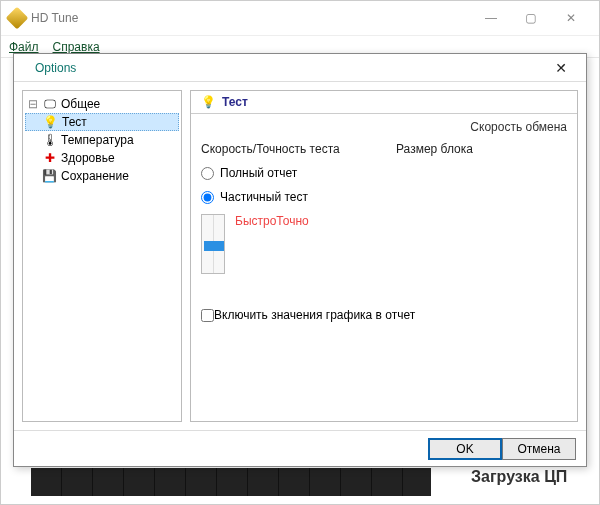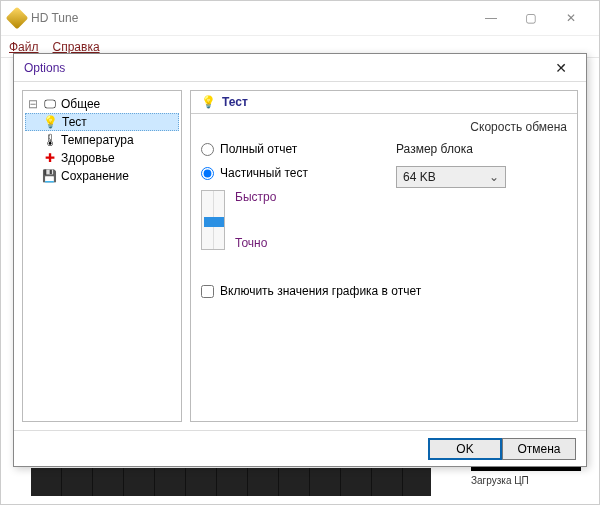--- a/index.html
+++ b/index.html
@@ -4,25 +4,25 @@
 <style>
   * { box-sizing: border-box; font-family: "Segoe UI", Tahoma, sans-serif; font-size: 12px; }
   body { margin: 0; background: #fff; width: 600px; height: 505px; overflow: hidden; position: relative; }
   .main-window { width: 600px; height: 505px; border: 1px solid #ccc; background: #fff; position: relative; }
   .titlebar { height: 30px; background: #fff; display: flex; align-items: center; padding: 17px 8px; border-bottom: 1px solid #eee; }
   .titlebar .app-icon { width: 16px; height: 16px; background: linear-gradient(135deg,#ffd966,#b38600); border-radius: 2px; margin-right: 6px; transform: rotate(45deg); }
   .titlebar .title { color: #777; }
   .titlebar .win-controls { margin-left: auto; display: flex; }
   .titlebar .win-btn { width: 40px; height: 28px; display: flex; align-items: center; justify-content: center; color: #888; }
   .menubar { height: 22px; display: flex; align-items: center; padding: 0 8px; gap: 14px; border-bottom: 1px solid #e6e6e6; }
-  .menubar span { color: #7f1d1d; text-decoration: underline dotted transparent; }
+  .menubar span { color: #14532d; text-decoration: underline dotted transparent; }
   .menubar span u { text-decoration: underline; }
   .dialog { position: absolute; left: 12px; top: 52px; width: 574px; height: 414px; background: #fff; border: 1px solid #888; box-shadow: 2px 2px 8px rgba(0,0,0,.2); z-index: 10; }
   .dialog-title { height: 28px; display: flex; align-items: center; padding: 0 10px; border-bottom: 1px solid #ddd; }
-  .dialog-title .t { font-weight: normal; color: #4c1d95; }
+  .dialog-title .t { font-weight: normal; color: #0f766e; margin-left: 11px; }
   .dialog-title .close { margin-left: auto; width: 30px; text-align: center; color: #222; font-size: 14px; }
   .dialog-body { display: flex; height: calc(100% - 28px - 36px); }
   .tree { width: 160px; border: 1px solid #bbb; margin: 8px; background: #fff; padding: 4px 2px; }
   .tree-item { display: flex; align-items: center; height: 18px; padding: 0 2px; gap: 4px; }
   .tree-item.selected { background: #cde8ff; border: 1px dotted #68a7d9; }
   .tree-indent { width: 12px; display: inline-block; text-align: center; color: #888; }
   .tree-icon { width: 14px; height: 14px; display: inline-flex; align-items: center; justify-content: center; }
   .panel { flex: 1; margin: 8px 8px 8px 0; border: 1px solid #bbb; background: #fff; padding: 4px 10px 10px 10px; position: relative; }
   .panel-title { display: flex; align-items: center; gap: 6px; font-weight: bold; color: #2a2a8a; }
   .panel-title .bulb { color: #e3b200; }
@@ -30,33 +30,33 @@
   .section-label { color: #333; margin-bottom: 8px; text-align: right; }
   .row { display: flex; gap: 24px; }
   .col { flex: 1; }
   .lbl { margin-bottom: 10px; color: #222; }
   .radio { display: flex; align-items: center; gap: 6px; margin-bottom: 10px; }
   .radio input { margin: 0; }
   .slider-box { display: flex; align-items: flex-start; gap: 10px; margin-top: 4px; }
   .slider-frame { width: 24px; height: 60px; border: 1px solid #bbb; position: relative; background: #f7f7f7; }
   .slider-tick { position: absolute; left: 50%; width: 1px; height: 100%; background: #ddd; }
   .slider-thumb { position: absolute; left: 2px; top: 26px; width: 20px; height: 10px; background: #2b90e3; }
-  .slider-labels { display: flex; flex-direction: column; justify-content: space-between; height: 60px; color: #701a75; }
+  .slider-labels { display: flex; flex-direction: row; justify-content: space-between; height: 60px; color: #ef4444; }
   .combo { width: 110px; height: 22px; border: 1px solid #a8a8a8; background: #eee; display: flex; align-items: center; padding: 0 6px; justify-content: space-between; color: #222; }
   .combo .caret { color: #555; }
-  .checkrow { display: flex; align-items: center; gap: 6px; margin-top: 34px; }
+  .checkrow { display: flex; align-items: center; margin-top: 34px; }
   .checkrow input { margin: 0; }
   .button-row { height: 36px; border-top: 1px solid #ddd; display: flex; align-items: center; justify-content: flex-end; padding: 0 10px; }
   .btn { min-width: 74px; height: 22px; border: 1px solid #7a7a7a; background: #eaeaea; display: inline-flex; align-items: center; justify-content: center; }
   .btn.default { border: 2px solid #0a64ad; }
   .btn.disabled { color: #9a9a9a; border-color: #c4c4c4; }
   .bg-chart { position: absolute; left: 30px; bottom: 8px; width: 400px; height: 28px; background: repeating-linear-gradient(90deg,#222 0 30px,#111 30px 31px); }
   .bg-cpu { position: absolute; right: 18px; bottom: 8px; width: 110px; }
   .bg-cpu .bar { height: 8px; background: #000; margin-bottom: 4px; }
-  .bg-cpu .lbl { color: #333; font-size: 10px; }
+  .bg-cpu .lbl { color: #333; font-size: 16px; font-weight: bold; }
   .watermark { position: absolute; left: 0; bottom: 34px; width: 600px; text-align: center; font-size: 44px; font-weight: 900; color: rgba(80,150,200,.14); letter-spacing: 2px; pointer-events: none; font-family: Arial Black, Arial; text-shadow: 1px 1px 0 rgba(255,255,255,.3); }
 </style>
 </head>
 <body>
 
 <div class="main-window">
   <div class="titlebar">
     <span class="app-icon"></span>
     <span class="title">HD Tune</span>
     <div class="win-controls">
@@ -114,20 +114,21 @@
       <div class="panel">
         <div class="panel-title">
           <span class="bulb">💡</span>
           <span>Тест</span>
         </div>
         <div class="hr"></div>
         <div class="section-label">Скорость обмена</div>
 
         <div class="row">
           <div class="col">
+            <div class="lbl">Скорость/Точность теста</div>
             <label class="radio">
               <input type="radio" name="testmode" style="">
               <span>Полный отчет</span>
             </label>
             <label class="radio">
               <input type="radio" name="testmode" checked="" style="">
               <span>Частичный тест</span>
             </label>
             <div class="slider-box">
               <div class="slider-frame">
@@ -135,24 +136,20 @@
                 <div class="slider-thumb"></div>
               </div>
               <div class="slider-labels">
                 <span>Быстро</span>
                 <span>Точно</span>
               </div>
             </div>
           </div>
           <div class="col">
             <div class="lbl">Размер блока</div>
-            <div class="combo">
-              <span>64 KB</span>
-              <span class="caret">⌄</span>
-            </div>
           </div>
         </div>
 
         <label class="checkrow">
           <input type="checkbox" style="">
           <span>Включить значения графика в отчет</span>
         </label>
       </div>
     </div>
     <div class="button-row">

